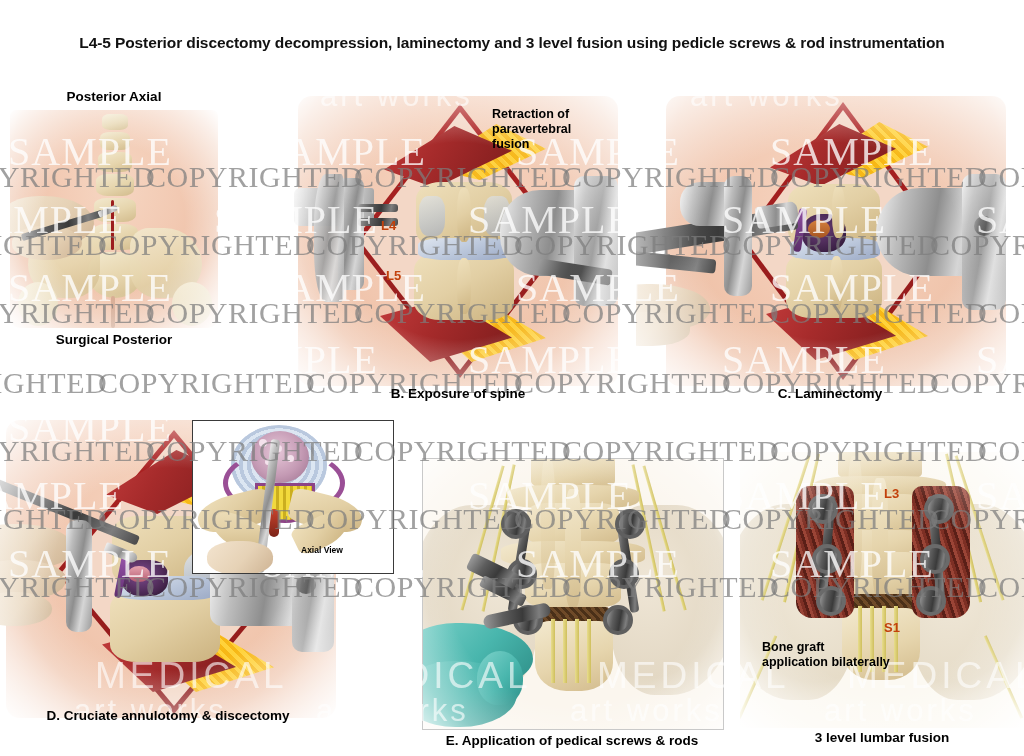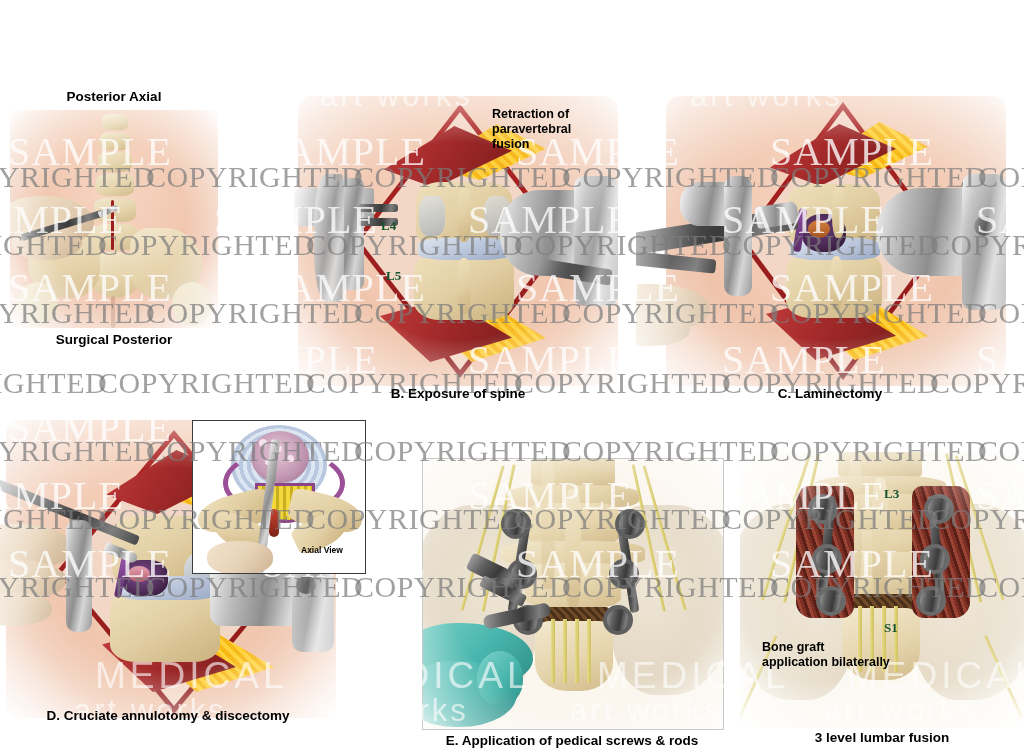--- a/index.html
+++ b/index.html
@@ -27,21 +27,21 @@
       color:#ffffff;opacity:.62;white-space:nowrap;font-weight:300;}
   .wm-brand .b1{font-size:37px;letter-spacing:4px;margin-left:39px;}
   .wm-brand .b2{font-size:31px;letter-spacing:3px;}
 
   
   .panel{position:absolute;z-index:10;overflow:hidden;}
   .caption{position:absolute;z-index:55;text-align:center;color:#000000;
       font-size:13.5px;font-weight:bold;white-space:nowrap;}
   .anno{position:absolute;z-index:50;color:#000000;font-size:12.5px;
       font-weight:bold;line-height:15px;}
-  .vlabel{position:absolute;z-index:50;color:#14532d;font-size:13px;font-weight:bold;font-family:Liberation Serif, serif;}
+  .vlabel{position:absolute;z-index:50;color:#c2410c;font-size:13px;font-weight:bold;}
   .torso{position:absolute;background:
       radial-gradient(ellipse at 50% 35%, #f6d6c2 0%, #f2c9b2 45%, #eec0a6 72%, #f7ded1 100%);}
   .bone{position:absolute;border-radius:44%;
       background:linear-gradient(150deg,#efe0bc 0%,#e2cfa4 48%,#cbb27f 100%);}
   .bone-l{position:absolute;border-radius:40%;
       background:linear-gradient(160deg,#f3e9cf 0%,#e6d5ad 55%,#d2bb8c 100%);}
   .muscle{position:absolute;background:
       linear-gradient(120deg,#c23b3b 0%,#a62b2b 40%,#7d1c1c 100%);}
   .fat{position:absolute;background:
       repeating-linear-gradient(45deg,#ffd23a 0 4px,#f7b816 4px 8px);}
@@ -55,21 +55,21 @@
       linear-gradient(130deg,#7fd3cb 0%,#49b6ad 55%,#2e8f88 100%);}
   .disc{position:absolute;border-radius:50%;
       background:linear-gradient(160deg,#dfe6f0 0%,#bcc8dc 50%,#9aa8c4 100%);}
   .graft{position:absolute;
       background:repeating-linear-gradient(72deg,#7d2f24 0 3px,#5a1f17 3px 6px,#9a4436 6px 9px);}
   .nerve{position:absolute;background:linear-gradient(90deg,#e8dd8e,#cfbf5d);}
 
   .incision{position:absolute;background:#9c1d1d;}
   .leader{position:absolute;background:#000000;transform-origin:left center;height:1px;}
   .inset{position:absolute;z-index:30;border:1px solid #3a3a3a;overflow:hidden;
-      background:#ffffff;}
+      background:#ffffff;padding-left:28px;}
   .framed{border:1px solid #c9c9c9;}
   .vignette{position:absolute;left:0;top:0;width:100%;height:100%;
       background:radial-gradient(ellipse at 50% 50%,rgba(255,255,255,0) 48%,
       rgba(255,255,255,.55) 76%,rgba(255,255,255,1) 100%);}
 </style>
 </head>
 <body>
 
 <div class="panel" style="left:10px;top:110px;width:208px;height:218px;">
   <div class="torso" style="left:0;top:0;width:208px;height:218px;
@@ -548,13 +548,14 @@
 
   <div class="wm-copy" style="left:-62px;top:570px;">COPYRIGHTED</div>
   <div class="wm-copy" style="left:146px;top:570px;">COPYRIGHTED</div>
   <div class="wm-copy" style="left:354px;top:570px;">COPYRIGHTED</div>
   <div class="wm-copy" style="left:562px;top:570px;">COPYRIGHTED</div>
   <div class="wm-copy" style="left:770px;top:570px;">COPYRIGHTED</div>
   <div class="wm-copy" style="left:978px;top:570px;">COPYRIGHTED</div>
 </div>
 
 <div id="header">
+  <div id="subtitle">L4-5 Posterior discectomy decompression, laminectomy and 3 level fusion using pedicle screws &amp; rod instrumentation</div>
 </div>
 
 </body></html>

